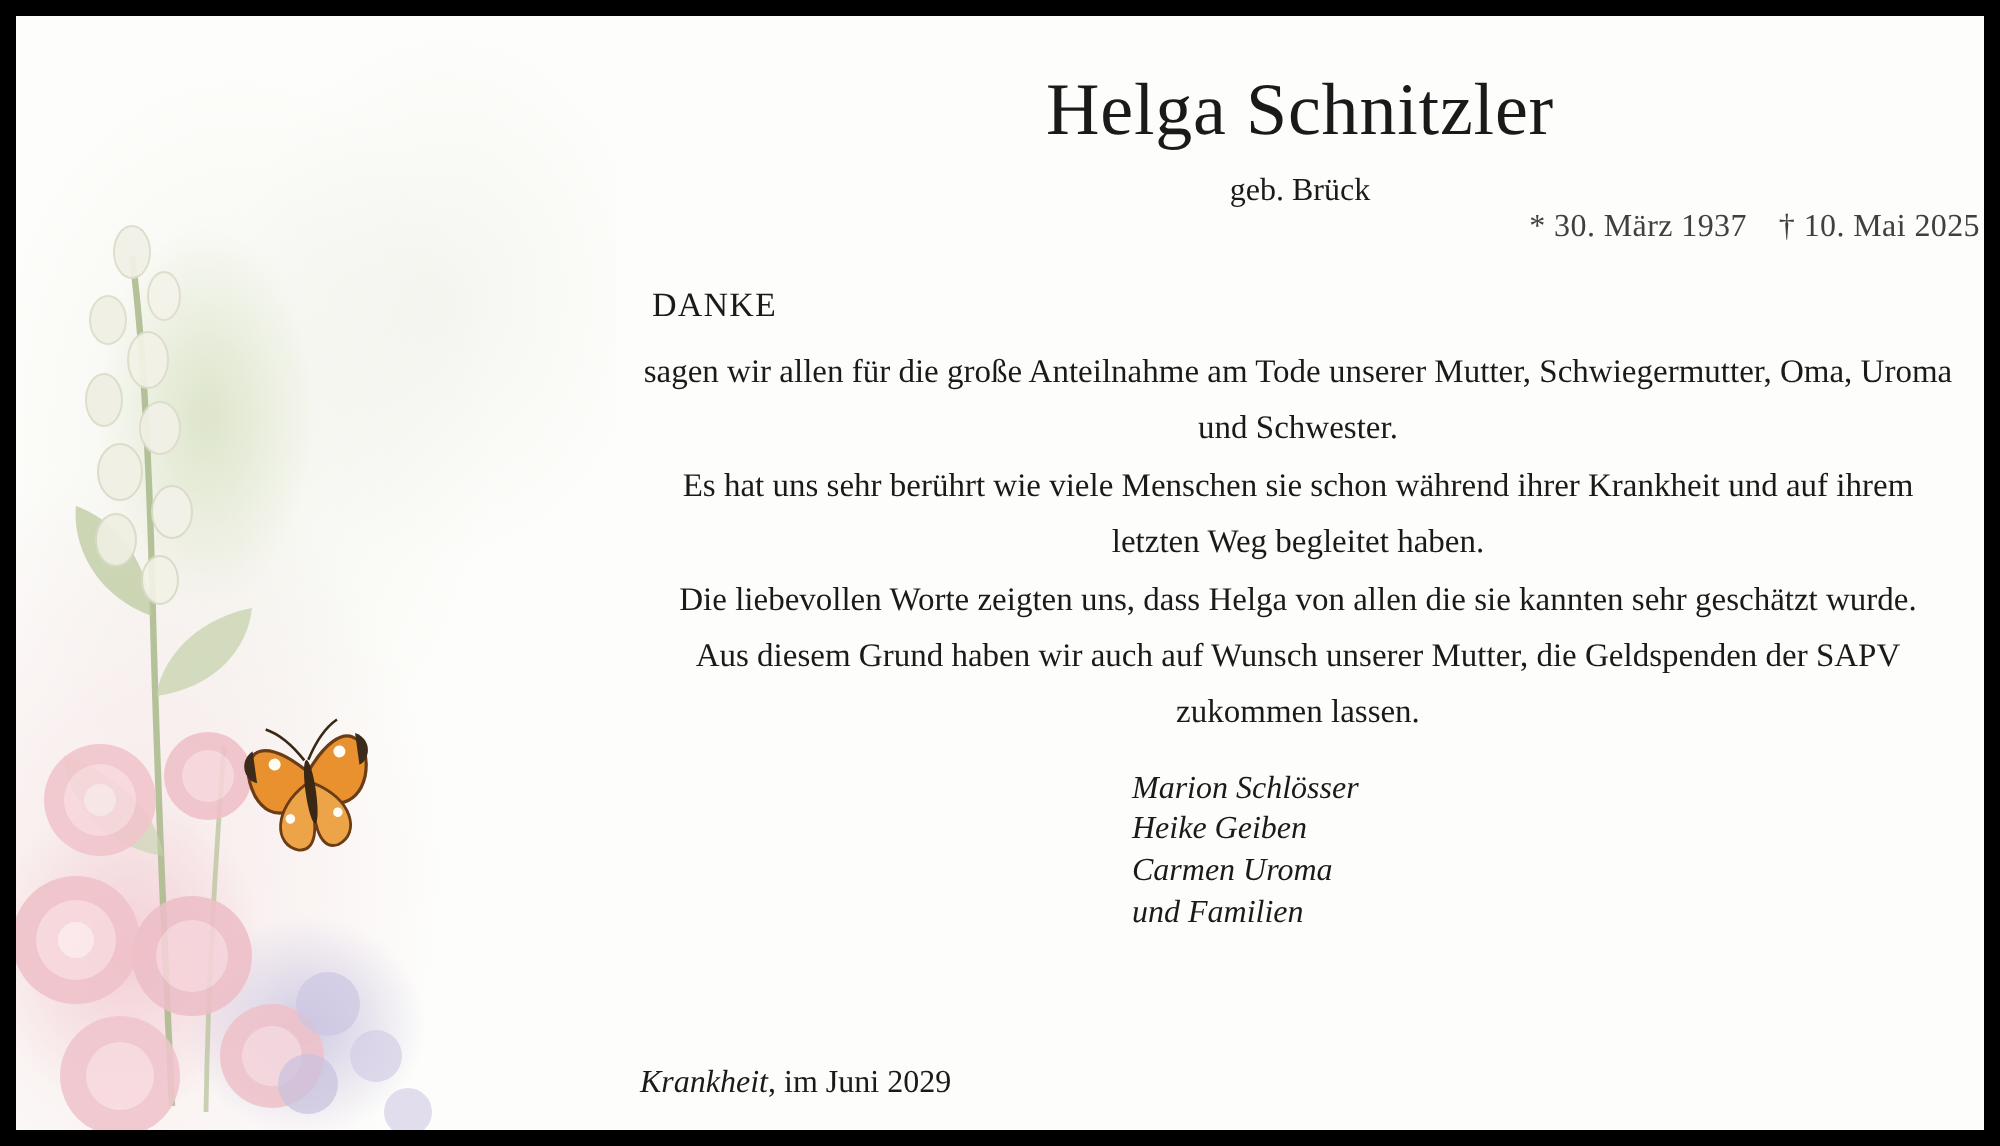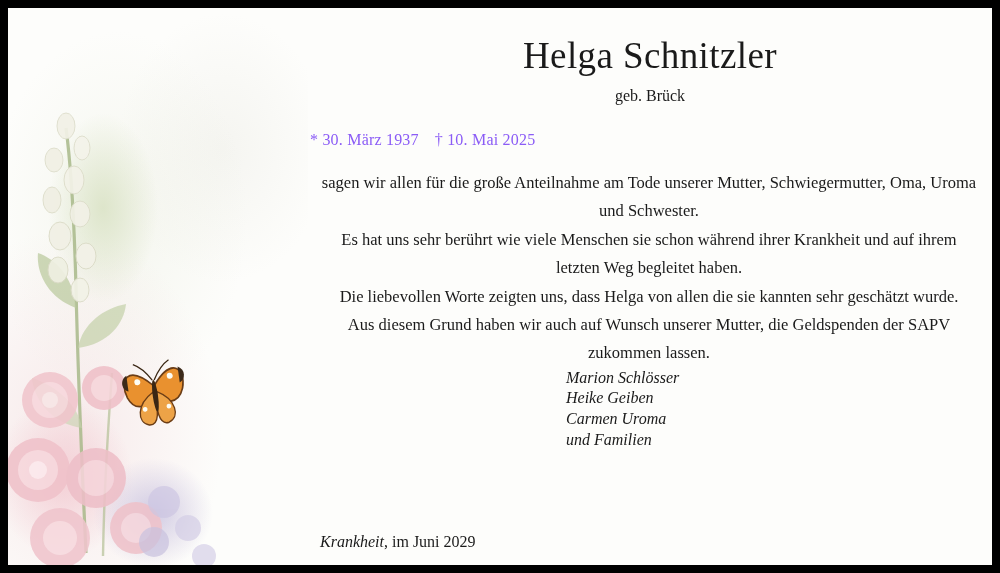--- a/index.html
+++ b/index.html
@@ -65,24 +65,24 @@
     font-family: "Liberation Serif", serif;
     font-weight: 400;
   }
   .maiden {
     text-align: center;
     font-size: 16px;
     color: #1a1a1a;
     margin-top: 10px;
   }
   .dates {
-    text-align: left;
-    font-size: 16px;
-    color: #8b5cf6;
-    margin-top: 26px;
+    text-align: right;
+    font-size: 16px;
+    color: #404040;
+    margin-top: 0;
     letter-spacing: 0.2px;
   }
   .dates .sep { display: inline-block; width: 16px; }
   .body {
     margin-top: 20px;
     padding-left: 8px;
     padding-right: 10px;
   }
   .danke {
     font-size: 17px;
@@ -92,21 +92,21 @@
     letter-spacing: 0.6px;
   }
   .para {
     font-size: 16.5px;
     line-height: 1.72;
     color: #1a1a1a;
     margin: 0 0 0 0;
     text-align: center;
   }
   .signers {
-    margin-top: 0;
+    margin-top: 14px;
     text-align: left;
     padding-left: 248px;
     font-size: 16px;
     line-height: 1.3;
     color: #1a1a1a;
     font-style: italic;
   }
   .signers div { white-space: nowrap; }
   .place {
     position: absolute;
@@ -225,20 +225,21 @@
     </div>
 
     <div class="content">
       <div class="name">Helga Schnitzler</div>
       <div class="maiden">geb. Brück</div>
       <div class="dates">
         <span>* 30. März 1937</span><span class="sep"></span><span>† 10. Mai 2025</span>
       </div>
 
       <div class="body">
+        <div class="danke">DANKE</div>
         <p class="para">sagen wir allen für die große Anteilnahme am Tode unserer Mutter, Schwiegermutter, Oma, Uroma und Schwester.</p>
         <p class="para">Es hat uns sehr berührt wie viele Menschen sie schon während ihrer Krankheit und auf ihrem letzten Weg begleitet haben.</p>
         <p class="para">Die liebevollen Worte zeigten uns, dass Helga von allen die sie kannten sehr geschätzt wurde.</p>
         <p class="para">Aus diesem Grund haben wir auch auf Wunsch unserer Mutter, die Geldspenden der SAPV zukommen lassen.</p>
 
         <div class="signers">
           <div>Marion Schlösser</div>
           <div>Heike Geiben</div>
           <div>Carmen Uroma</div>
           <div>und Familien</div>

